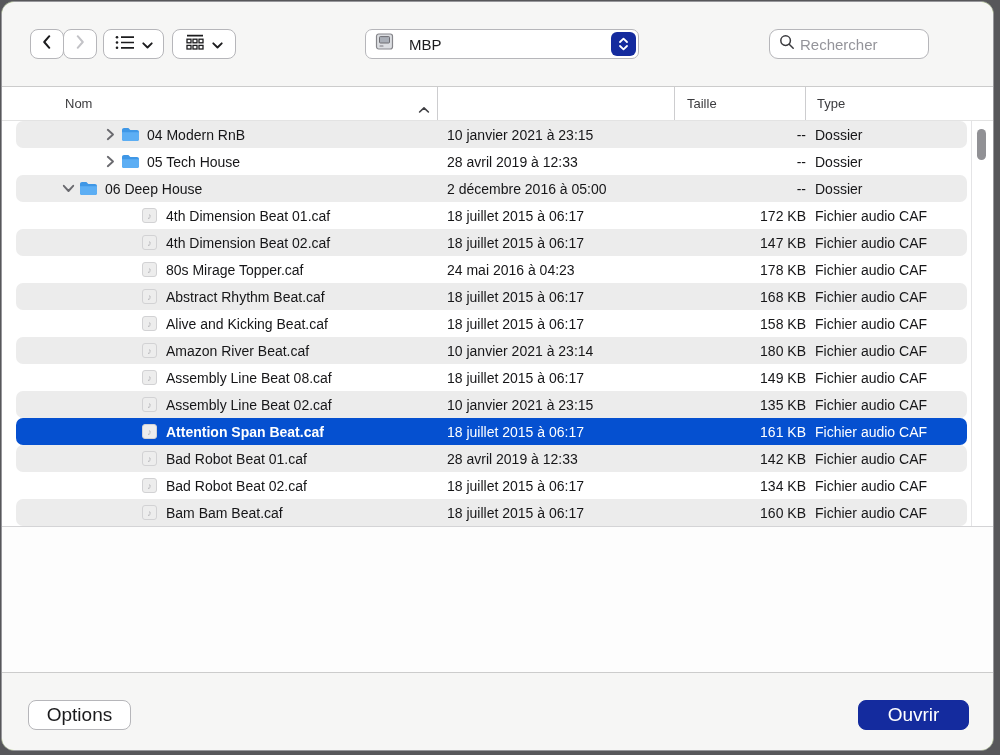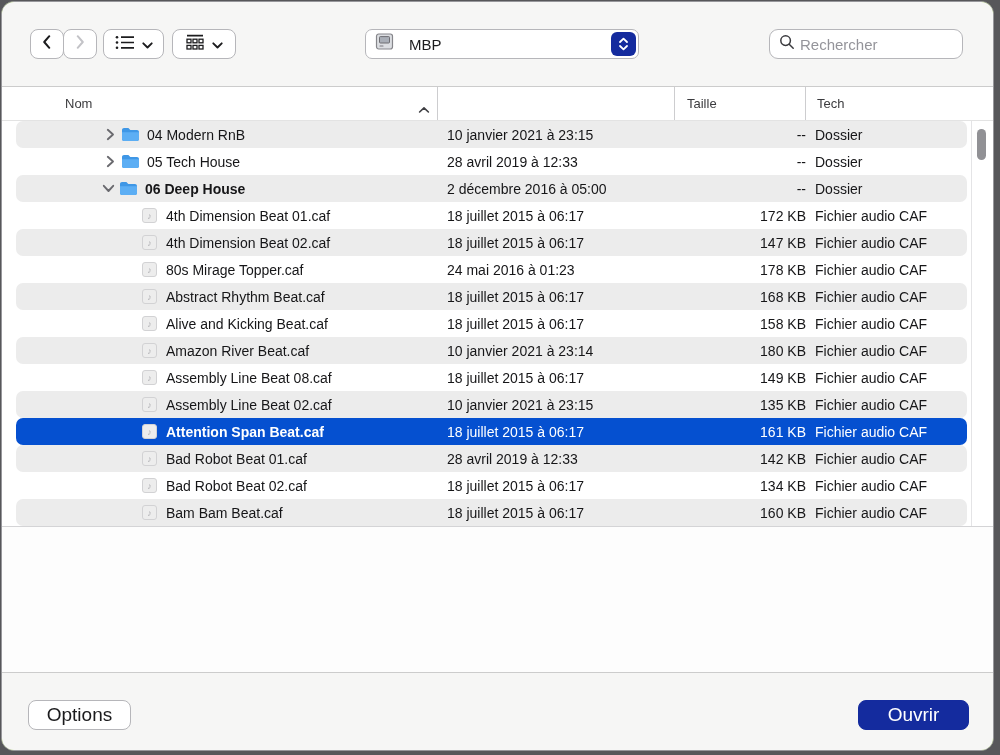--- a/index.html
+++ b/index.html
@@ -24,21 +24,21 @@
   .back-btn{left:28px;width:34px;border-top-right-radius:8px;}
   .fwd-btn{left:61px;width:34px;}
   .list-dd{left:101px;width:61px;}
   .group-dd{left:170px;width:64px;}
   .location{left:363px;width:274px;justify-content:flex-start;padding-left:9px;border-radius:7px;}
   .location .loc-label{font-size:15px;color:#1b1b1d;margin-left:8px;}
   .popup-badge{
     position:absolute;right:2px;top:2px;width:25px;height:24px;border-radius:6px;
     background:var(--accent);display:flex;align-items:center;justify-content:center;
   }
-  .search{left:767px;width:194px;border-radius:9px;justify-content:flex-start;padding-left:9px;gap:5px;}
+  .search{left:767px;width:160px;border-radius:9px;justify-content:flex-start;padding-left:9px;gap:5px;}
   .search input{
     border:none;outline:none;background:transparent;flex:1;min-width:0;
     font-size:15px;color:#2c2c2e;font-family:inherit;padding:0;
   }
   .search input::placeholder{color:#94949a;}
   
   .cols{position:absolute;top:85px;left:0;right:0;height:33px;background:#fff;border-bottom:1px solid #e3e3e3;}
   .col-label{position:absolute;top:0;bottom:0;display:flex;align-items:center;font-size:13px;color:#3b3b3e;}
   .col-nom{left:63px;}
   .col-date{left:446px;}
@@ -173,21 +173,21 @@
     <span class="col-label col-nom">Nom</span>
     <span class="sort-caret">
       <svg width="12" height="8" viewBox="0 0 12 8">
           <path d="M1.6 6 L6 1.8 L10.4 6" stroke="#3e3e42" stroke-width="1.6" fill="none" stroke-linecap="round" stroke-linejoin="round"></path>
         </svg>
     </span>
     <span class="vsep vsep1"></span>
     <span class="vsep vsep2"></span>
     <span class="col-label col-taille">Taille</span>
     <span class="vsep vsep3"></span>
-    <span class="col-label col-type">Tech</span>
+    <span class="col-label col-type">Type</span>
   </div>
 
   <div class="list">
       <div class="row stripe">
     <div class="c-name" style="padding-left: 90px;">
       <span class="disclosure collapsed">
         <svg width="9" height="13" viewBox="0 0 9 13">
               <path d="M1.8 1.8 L7 6.5 L1.8 11.2" stroke="#6a6a6f" stroke-width="1.9" fill="none" stroke-linecap="round" stroke-linejoin="round"></path>
             </svg>
       </span>
@@ -218,21 +218,21 @@
         </svg>
       </span>
 
       <span class="label">05 Tech House</span>
     </div>
     <div class="c-date">28 avril 2019 à 12:33</div>
     <div class="c-size">--</div>
     <div class="c-type">Dossier</div>
   </div>
       <div class="row stripe">
-    <div class="c-name" style="padding-left: 88px; font-weight: bold;">
+    <div class="c-name" style="padding-left: 48px;">
       <span class="disclosure expanded">
         <svg width="9" height="13" viewBox="0 0 9 13">
               <path d="M1.8 1.8 L7 6.5 L1.8 11.2" stroke="#6a6a6f" stroke-width="1.9" fill="none" stroke-linecap="round" stroke-linejoin="round"></path>
             </svg>
       </span>
       <span class="folder-glyph">
         <svg width="19" height="15" viewBox="0 0 19 15">
           <path d="M1 3 C1 1.9 1.9 1 3 1 h4.4 l1.9 2 H16 c1.1 0 2 .9 2 2 v7 c0 1.1 -.9 2 -2 2 H3 c-1.1 0 -2 -.9 -2 -2 z" fill="#3f97e6"></path>
           <path d="M1 5.2 h17 v6.8 c0 1.1 -.9 2 -2 2 H3 c-1.1 0 -2 -.9 -2 -2 z" fill="#5caef4"></path>
         </svg>
@@ -269,21 +269,21 @@
     <div class="c-type">Fichier audio CAF</div>
   </div>
       <div class="row">
     <div class="c-name" style="padding-left: 126px;">
 
       <span class="audio-icon">
         <span>♪</span>
       </span>
       <span class="label">80s Mirage Topper.caf</span>
     </div>
-    <div class="c-date">24 mai 2016 à 01:23</div>
+    <div class="c-date">24 mai 2016 à 04:23</div>
     <div class="c-size">178 KB</div>
     <div class="c-type">Fichier audio CAF</div>
   </div>
       <div class="row stripe">
     <div class="c-name" style="padding-left: 126px;">
 
       <span class="audio-icon">
         <span>♪</span>
       </span>
       <span class="label">Abstract Rhythm Beat.caf</span>

